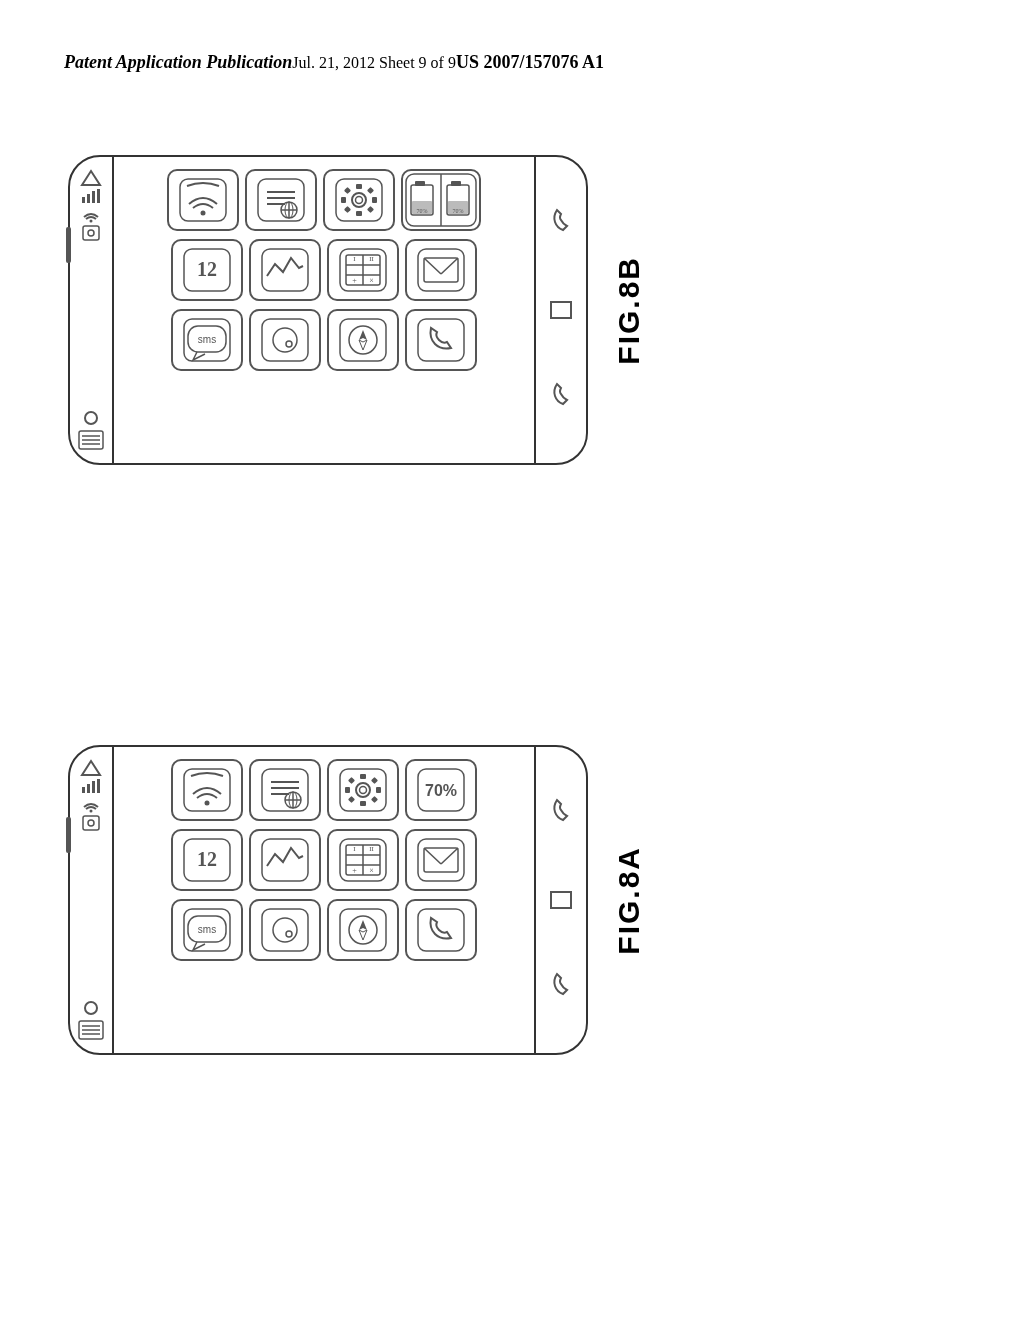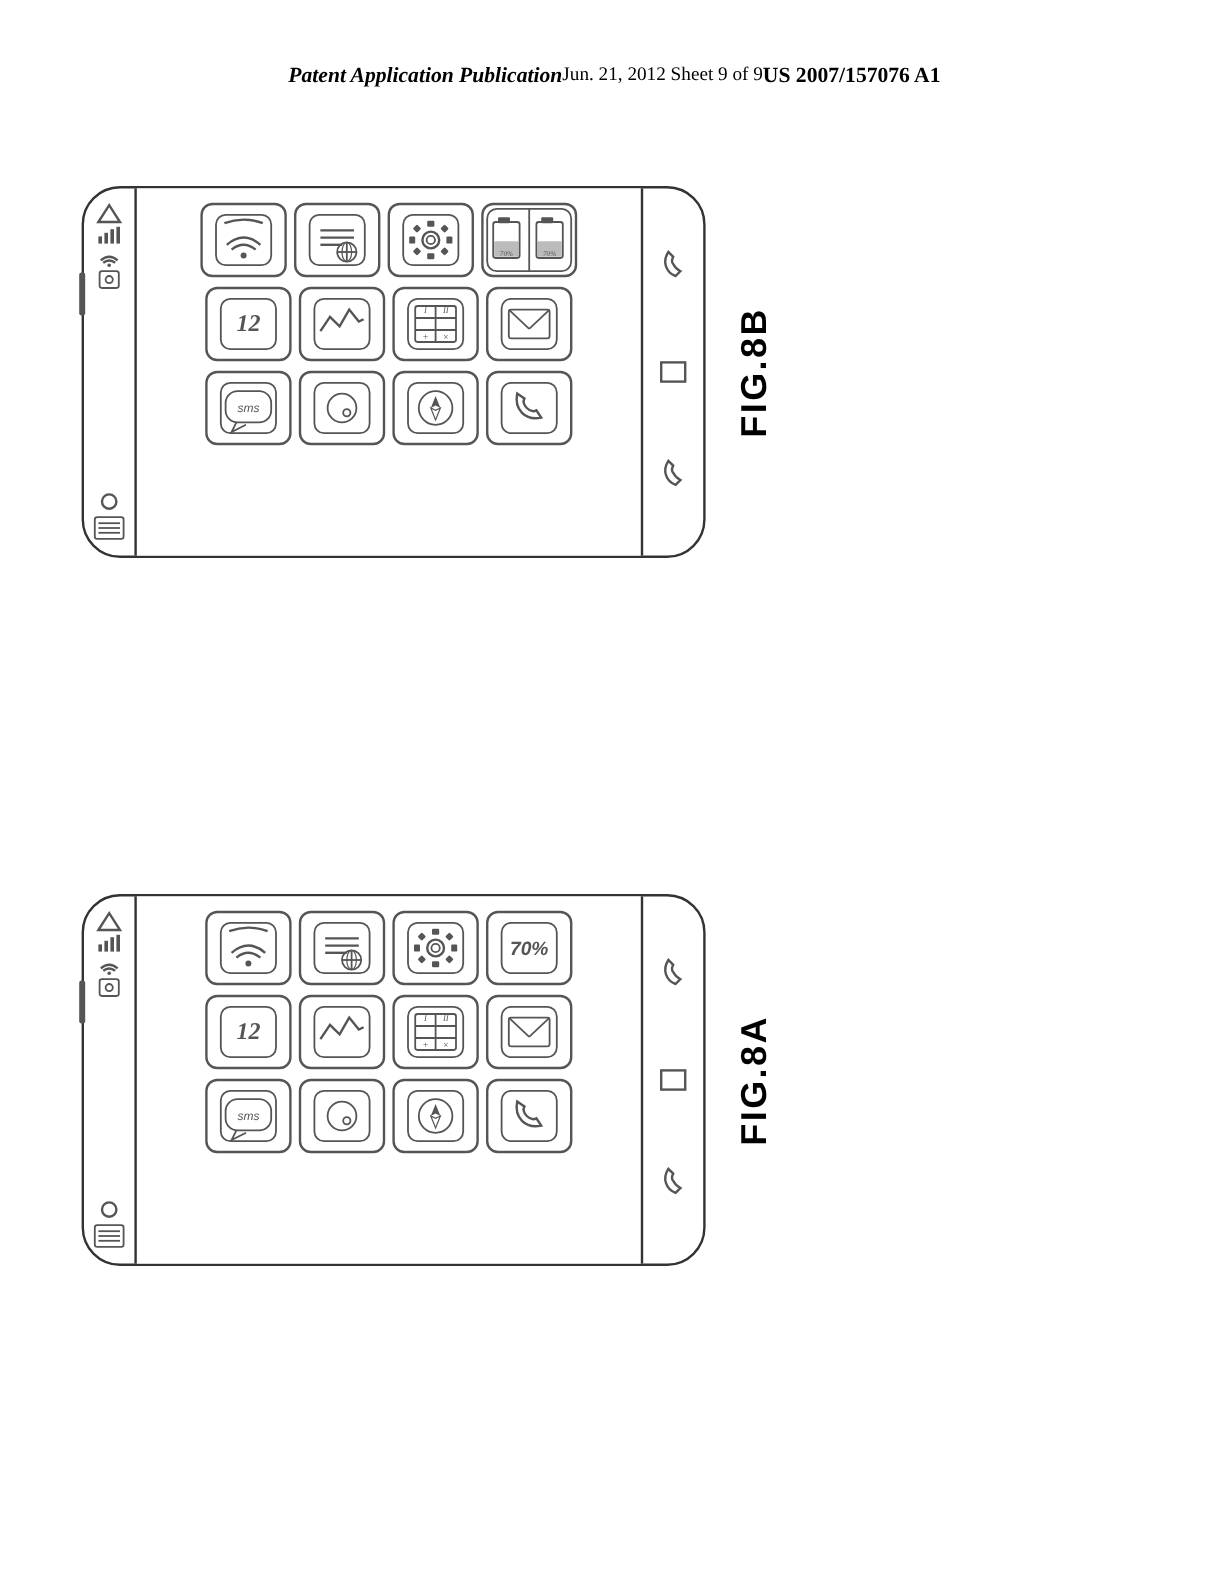--- a/index.html
+++ b/index.html
@@ -12,21 +12,21 @@
       overflow: hidden;
     }
 
     
     .header {
       position: absolute;
       top: 52px;
       left: 0;
       width: 100%;
       display: flex;
-      justify-content: center;
+      justify-content: flex-start;
       align-items: center;
       padding: 0 64px;
     }
     .header-left {
       font-size: 18px;
       font-weight: bold;
       font-style: italic;
     }
     .header-center {
       font-size: 16px;
@@ -91,21 +91,20 @@
       padding: 10px;
       display: flex;
       flex-direction: column;
       gap: 6px;
     }
 
     .app-grid-row {
       display: flex;
       gap: 6px;
       justify-content: center;
-      font-style: italic;
     }
 
     .app-icon {
       width: 72px;
       height: 62px;
       border: 2px solid #555;
       border-radius: 10px;
       display: flex;
       align-items: center;
       justify-content: center;
@@ -138,21 +137,21 @@
     
     svg {
       overflow: visible;
     }
   </style>
 </head>
 <body>
 
 <div class="header">
   <div class="header-left">Patent Application Publication</div>
-  <div class="header-center">Jun. 21, 2012  Sheet 9 of 9</div>
+  <div class="header-center">Jul. 21, 2012  Sheet 9 of 9</div>
   <div class="header-right">US 2007/157076 A1</div>
 </div>
 
 <div class="figure-container" style="top: 155px; left: 68px; align-items: center;">
 
   <div class="phone-wrapper">
 
     <div class="phone-body" style="width: 520px; height: 310px; border-radius: 32px;">
 
       <div class="phone-sidebar" style="width:44px; position:relative;">

